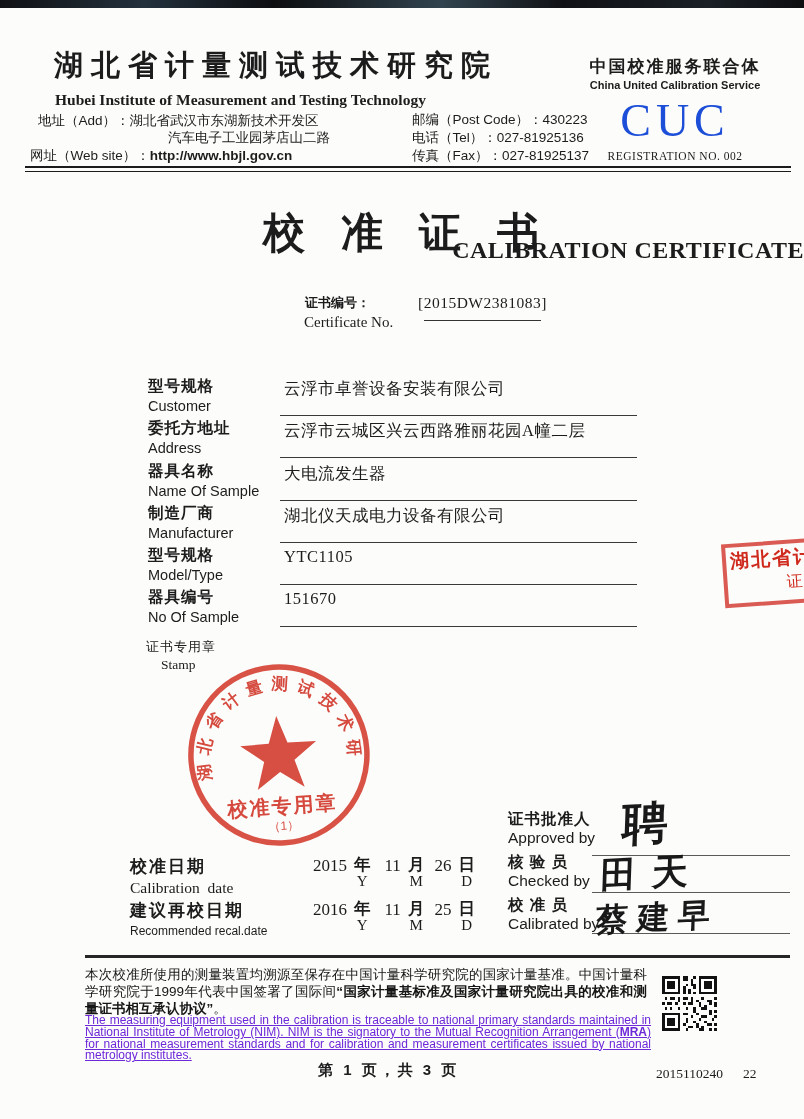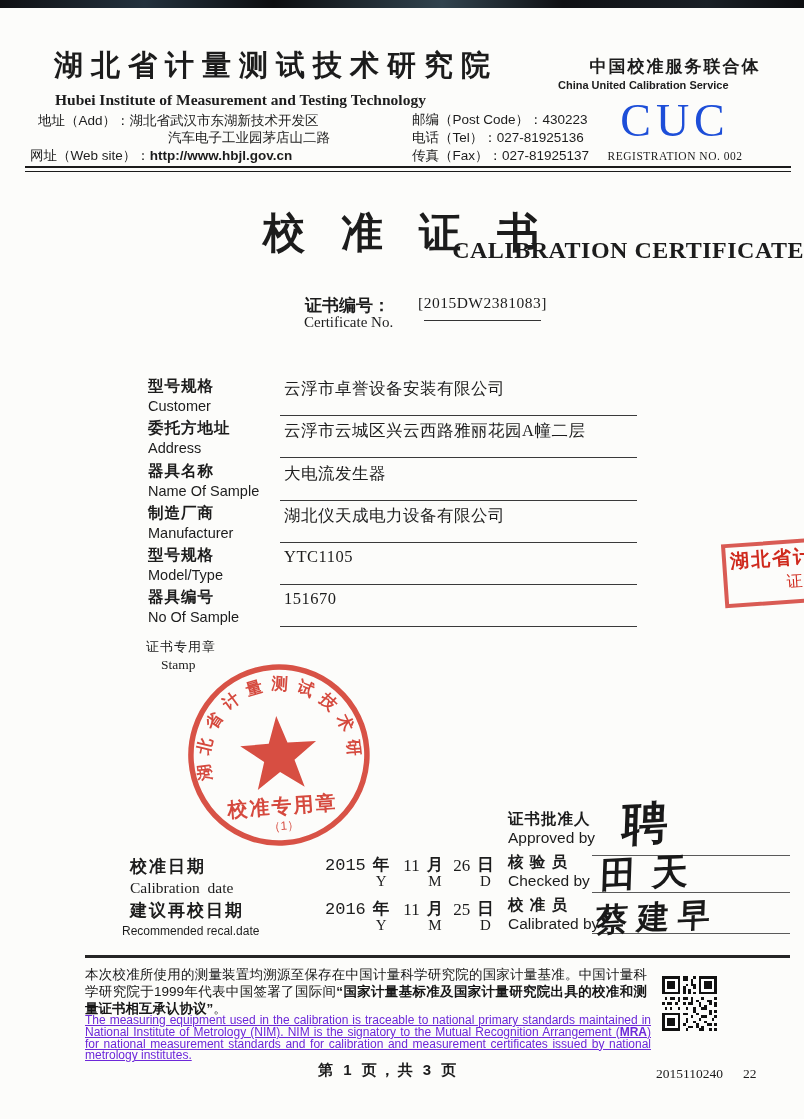--- a/index.html
+++ b/index.html
@@ -10,32 +10,32 @@
   
   .topbar{position:absolute;top:0;left:0;width:804px;height:8px;
           background:linear-gradient(90deg,#101114 0%,#23313d 18%,#0d0e10 34%,#31434e 55%,#101114 70%,#1a2026 88%,#0d0e10 100%);}
 
   
   .inst-cn{left:54px;top:46px;font-size:29px;font-weight:700;letter-spacing:8px;white-space:nowrap;}
   .inst-en{left:55px;top:91px;font-family:"Liberation Serif",serif;font-size:15.5px;font-weight:600;}
   .contact{font-size:13.5px;white-space:nowrap;}
   .contact b{font-weight:700;}
   .cuc-cn{left:558px;top:55px;width:234px;text-align:center;font-size:17px;font-weight:700;letter-spacing:2px;}
-  .cuc-en{left:558px;top:79px;width:234px;font-size:11px;font-weight:700;}
+  .cuc-en{left:558px;top:79px;width:234px;text-align:center;font-size:11px;font-weight:700;}
   .cuc-abbr{left:558px;top:94px;width:234px;text-align:center;font-family:"Liberation Serif",serif;font-size:46px;letter-spacing:5px;color:#1d4ed8;}
   .cuc-reg{left:558px;top:150px;width:234px;text-align:center;font-family:"Liberation Serif",serif;font-size:11.5px;letter-spacing:.5px;}
 
   .rule-double{left:25px;width:766px;top:166px;height:3px;border-top:2.5px solid #1b1b1b;border-bottom:1.2px solid #1b1b1b;}
 
   
   .title-cn{left:263px;top:181px;font-family:"Liberation Serif",serif;font-size:42px;font-weight:600;letter-spacing:36px;white-space:nowrap;margin-top:24px;}
   .title-en{left:0;top:237px;width:804px;text-align:right;font-family:"Liberation Serif",serif;font-size:24px;font-weight:700;letter-spacing:.5px;}
 
   
-  .cert-cn{left:305px;top:294px;font-size:17px;font-weight:700;font-family:Liberation Mono, monospace;}
+  .cert-cn{left:305px;top:294px;font-size:13px;font-weight:700;font-family:Liberation Mono, monospace;}
   .cert-en{left:304px;top:314px;font-family:"Liberation Serif",serif;font-size:15px;}
   .cert-val{left:418px;top:294px;font-family:"Liberation Serif",serif;font-size:15.5px;letter-spacing:.5px;}
   .cert-val .u{border-bottom:1.2px solid #333;padding-bottom:9px;}
 
   
   .field{position:absolute;left:0;width:804px;height:42px;}
   .f-label{position:absolute;left:148px;top:1px;}
   .f-cn{font-size:15.5px;font-weight:700;letter-spacing:1px;}
   .f-en{font-size:14.5px;margin-top:1px;}
   .f-value{position:absolute;left:284px;top:3px;font-family:"Liberation Serif",serif;font-size:16.5px;letter-spacing:.5px;}
@@ -51,24 +51,24 @@
   
   .side-stamp{left:723px;top:540px;width:108px;height:54px;border:4px solid rgba(206,38,28,.75);
               transform:rotate(-4deg);color:#cf2a1d;padding:1px 4px;}
   .side-stamp .l1{font-size:19px;font-weight:700;letter-spacing:2px;}
   .side-stamp .l2{font-size:16px;text-align:left;margin-left:55px;margin-top:1px;}
 
   
   .d-cn1{left:130px;top:855px;font-size:17px;font-weight:700;letter-spacing:2px;}
   .d-en1{left:130px;top:879px;font-family:"Liberation Serif",serif;font-size:15.5px;word-spacing:4px;}
   .d-cn2{left:130px;top:899px;font-size:17px;font-weight:700;letter-spacing:2px;}
-  .d-en2{left:122px;top:924px;font-size:12px;}
+  .d-en2{left:130px;top:924px;font-size:12px;}
   .date-val{display:flex;align-items:flex-start;font-family:"Liberation Serif",serif;font-size:17px;}
   .date-val .num{margin-left:14px;padding-top:1px;}
-  .date-val .num:first-child{margin-left:12px;font-family:Liberation Mono, monospace;}
+  .date-val .num:first-child{margin-left:0;}
   .date-val .unit{display:inline-flex;flex-direction:column;align-items:center;margin-left:7px;line-height:1.1;}
   .date-val .unit .cnu{font-family:"Liberation Sans",sans-serif;font-size:16.5px;font-weight:700;}
   .date-val .unit .sub{font-family:"Liberation Serif",serif;font-size:15px;}
 
   
   .ap-cn{font-size:15.5px;font-weight:700;letter-spacing:1px;position:absolute;left:508px;}
   .ap-en{font-size:15.5px;position:absolute;left:508px;}
   .ap-line{position:absolute;left:592px;width:198px;border-bottom:1.5px solid #5a5a5a;}
   .sig{position:absolute;font-family:"Liberation Serif",serif;font-weight:700;color:#191919;
        transform:rotate(-3deg) skewX(-5deg);white-space:nowrap;}

